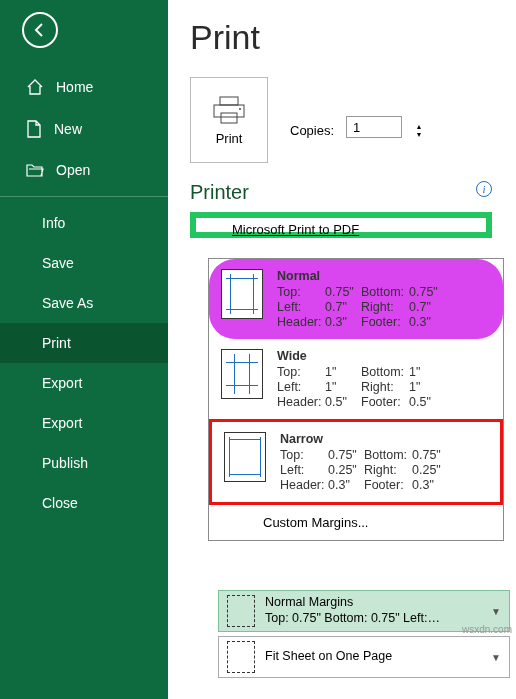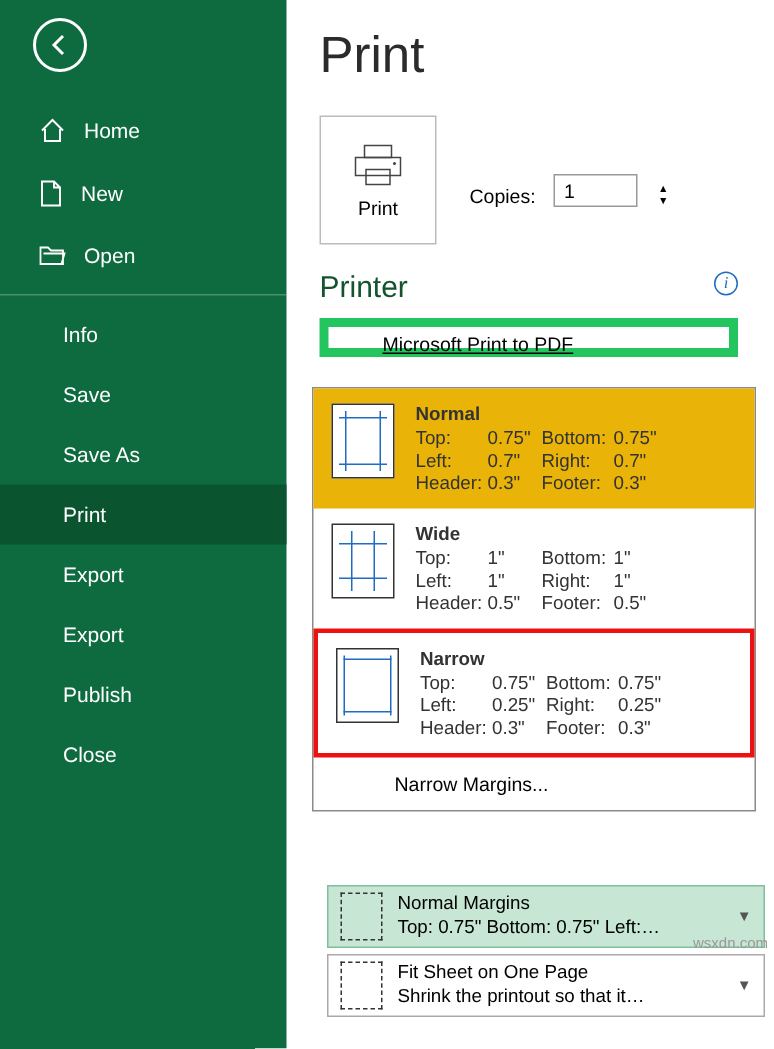--- a/index.html
+++ b/index.html
@@ -1,36 +1,36 @@
 <!DOCTYPE html>
 <html><head>
   <meta charset="utf-8">
   <style>
     * { margin: 0; padding: 0; box-sizing: border-box; font-family: 'Segoe UI', sans-serif; }
     body { width: 516px; height: 699px; display: flex; background: #fff; overflow: hidden; position: relative; }
-    .sidebar { width: 191px; background: #0e6b3f; color: #fff; display: flex; flex-direction: column; padding-top: 12px; }
+    .sidebar { width: 168px; background: #0e6b3f; color: #fff; display: flex; flex-direction: column; padding-top: 12px; }
     .back-btn { width: 36px; height: 36px; border: 2px solid #fff; border-radius: 50%; margin-left: 22px; margin-bottom: 18px; display: flex; align-items: center; justify-content: center; cursor: pointer; }
     .nav-item { padding: 12px 16px 12px 26px; display: flex; align-items: center; gap: 12px; font-size: 14px; cursor: pointer; }
     .nav-item.no-icon { padding-left: 42px; }
     .nav-item.active { background: #0a5530; }
     .divider { height: 0; border-top: 1px solid rgba(255,255,255,0.25); margin: 6px 0; }
     .main { flex: 1; padding: 18px 24px 0 22px; position: relative; }
     .title { font-size: 34px; font-weight: 300; color: #2b2b2b; margin-bottom: 20px; }
     .print-row { display: flex; align-items: flex-start; gap: 22px; margin-bottom: 18px; }
     .print-btn { width: 78px; height: 86px; border: 1px solid #bbb; display: flex; flex-direction: column; align-items: center; justify-content: center; gap: 6px; font-size: 13px; }
     .copies-row { display: flex; align-items: flex-end; gap: 12px; font-size: 13px; margin-top: 39px; }
     .copies-input { width: 56px; height: 22px; border: 1px solid #999; padding: 0 6px; font-size: 13px; }
     .spinner { display: flex; flex-direction: column; }
     .spinner div { width: 10px; height: 8px; font-size: 7px; display: flex; align-items: center; justify-content: center; cursor: pointer; }
     .section-title { font-size: 20px; font-weight: 300; color: #14532d; margin-bottom: 8px; }
     .info-icon { float: right; width: 16px; height: 16px; border: 1px solid #1e6dc2; border-radius: 50%; color: #1e6dc2; font-size: 11px; display: inline-flex; align-items: center; justify-content: center; font-style: italic; font-family: serif; }
     .printer-select { border: 6px solid #22c55e; padding: 4px 8px 0 36px; font-size: 13px; text-decoration: underline; height: 26px; position: relative; }
     .dropdown-panel { position: absolute; left: 208px; top: 258px; width: 296px; background: #fff; border: 1px solid #8a8a8a; z-index: 10; }
     .margin-option { padding: 10px 12px; display: flex; gap: 14px; align-items: flex-start; }
-    .margin-option.selected { background: #eab308; }
+    .margin-option.selected { background: #d946ef; border-radius: 26px; }
     .margin-option.highlight { border: 3px solid #e11; }
     .margin-icon { width: 42px; height: 50px; border: 1px solid #333; position: relative; background: #fff; flex-shrink: 0; }
     .margin-icon::before, .margin-icon::after { content: ''; position: absolute; background: #1e6dc2; }
     .margin-details { flex: 1; font-size: 12.5px; color: #333; }
     .margin-name { font-weight: 600; margin-bottom: 2px; }
     .margin-grid { display: grid; grid-template-columns: 48px 36px 48px 36px; row-gap: 1px; }
     .custom-margins { padding: 10px 10px 10px 54px; font-size: 13px; }
     .bottom-opts { position: absolute; left: 218px; top: 590px; width: 292px; }
     .opt-row { display: flex; align-items: center; gap: 10px; border: 1px solid #aaa; padding: 4px 8px; margin-bottom: 4px; font-size: 12.5px; position: relative; }
     .opt-row.sel { background: #c7e6d4; border: 1px solid #7fbf9c; }
@@ -196,36 +196,35 @@
         <span>Right:</span>
           <span>0.25"</span>
         <span>Header:</span>
           <span>0.3"</span>
         <span>Footer:</span>
           <span>0.3"</span>
       </div>
     </div>
   </div>
   <div class="custom-margins">
-    <span>Narrow Margins...</span>
+    <span>Custom Margins...</span>
   </div>
 </div>
 
 <div class="bottom-opts">
   <div class="opt-row sel">
     <div class="opt-icon"></div>
     <div class="opt-text">
       <div>Normal Margins</div>
       <div>Top: 0.75" Bottom: 0.75" Left:…</div>
     </div>
     <div class="opt-caret">▼</div>
   </div>
   <div class="opt-row">
     <div class="opt-icon"></div>
     <div class="opt-text">
       <div>Fit Sheet on One Page</div>
-      <div>Shrink the printout so that it…</div>
     </div>
     <div class="opt-caret">▼</div>
   </div>
 </div>
 
 <div class="watermark">wsxdn.com</div>
 
 </body></html>

